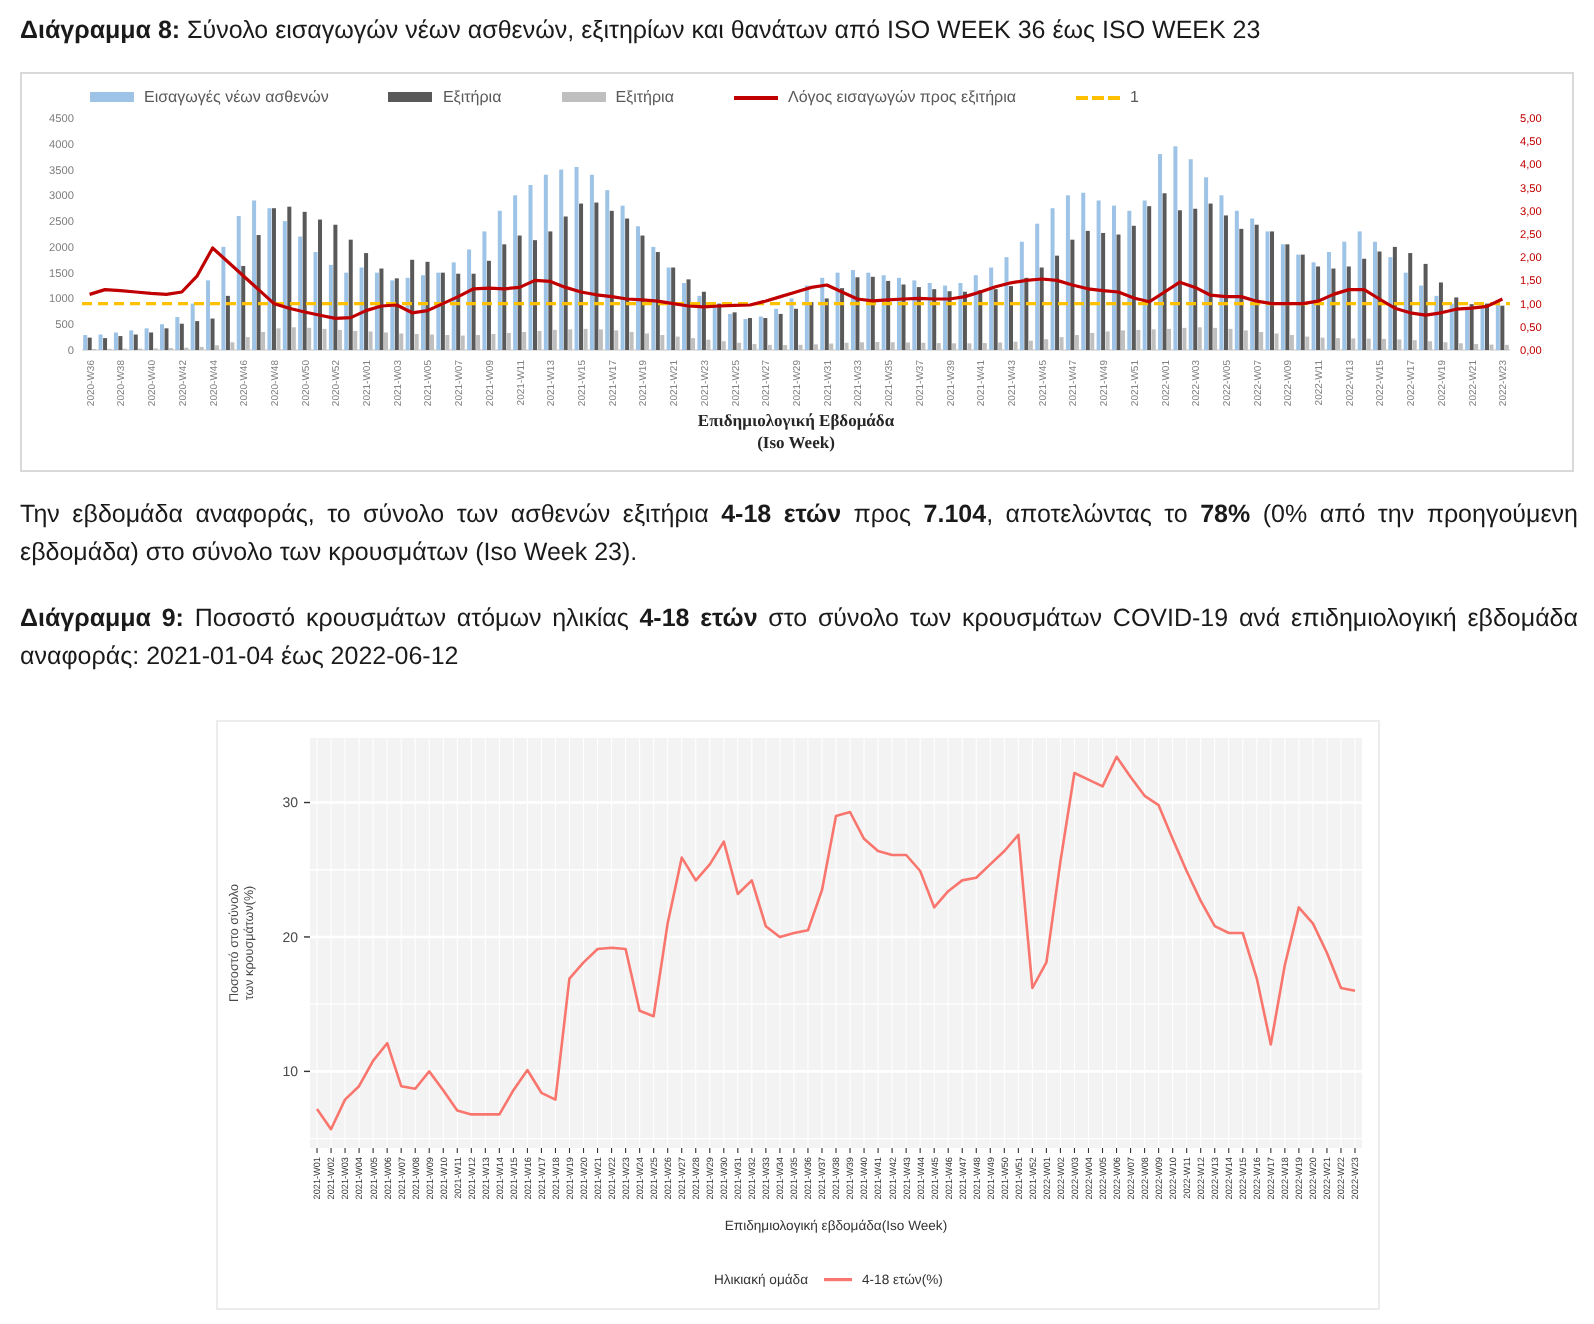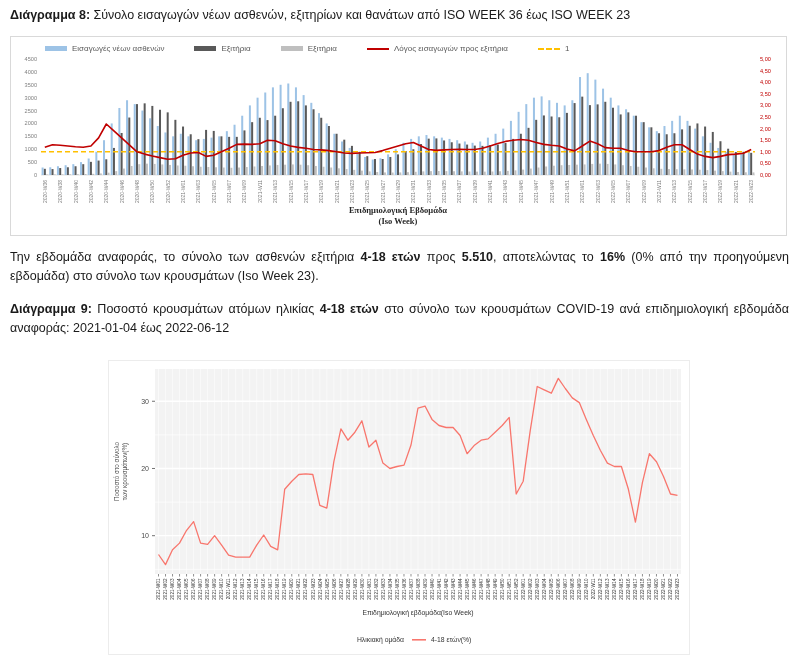--- a/index.html
+++ b/index.html
@@ -417,21 +417,21 @@
         <text x="696.0967741935484" y="125" text-anchor="end" font-size="5" fill="#808080" transform="rotate(-90 696.0967741935484 125)">2022-W17</text>
         <text x="711.4516129032259" y="125" text-anchor="end" font-size="5" fill="#808080" transform="rotate(-90 711.4516129032259 125)">2022-W19</text>
         <text x="726.8064516129033" y="125" text-anchor="end" font-size="5" fill="#808080" transform="rotate(-90 726.8064516129033 125)">2022-W21</text>
         <text x="742.1612903225807" y="125" text-anchor="end" font-size="5" fill="#808080" transform="rotate(-90 742.1612903225807 125)">2022-W23</text>
       </g>
       <text x="387" y="158" text-anchor="middle" font-size="8.5" font-weight="bold" font-family="&quot;Liberation Serif&quot;, serif" fill="#262626">Επιδημιολογική Εβδομάδα</text>
       <text x="387" y="169" text-anchor="middle" font-size="8.5" font-weight="bold" font-family="&quot;Liberation Serif&quot;, serif" fill="#262626">(Iso Week)</text>
     </svg>
 </div>
 
-<p class="body-text" style="top:248px"><span>Την εβδομάδα αναφοράς, το σύνολο των ασθενών εξιτήρια </span><b>4-18 ετών</b><span> προς </span><b>5.510</b><span>, αποτελώντας το </span><b>16%</b><span> (0% από την προηγούμενη εβδομάδα) στο σύνολο των κρουσμάτων (Iso Week 23).</span></p>
+<p class="body-text" style="top:248px"><span>Την εβδομάδα αναφοράς, το σύνολο των ασθενών εξιτήρια </span><b>4-18 ετών</b><span> προς </span><b>7.104</b><span>, αποτελώντας το </span><b>78%</b><span> (0% από την προηγούμενη εβδομάδα) στο σύνολο των κρουσμάτων (Iso Week 23).</span></p>
 
 <p class="heading justify" style="top:300px"><b>Διάγραμμα 9:</b><span> Ποσοστό κρουσμάτων ατόμων ηλικίας </span><b>4-18 ετών</b><span> στο σύνολο των κρουσμάτων COVID-19 ανά επιδημιολογική εβδομάδα αναφοράς: 2021-01-04 έως 2022-06-12</span></p>
 
 <div id="chart2-box">
   <svg id="chart2-svg" width="580" height="293" viewBox="0 0 580 293">
       <rect x="46" y="8" width="526" height="205" fill="#f3f3f3"></rect>
       <g>
         <line x1="49.50666666666667" y1="8" x2="49.50666666666667" y2="213" stroke="#ffffff" stroke-width="0.55"></line>
         <line x1="56.519999999999996" y1="8" x2="56.519999999999996" y2="213" stroke="#ffffff" stroke-width="0.55"></line>
         <line x1="63.53333333333333" y1="8" x2="63.53333333333333" y2="213" stroke="#ffffff" stroke-width="0.55"></line>

